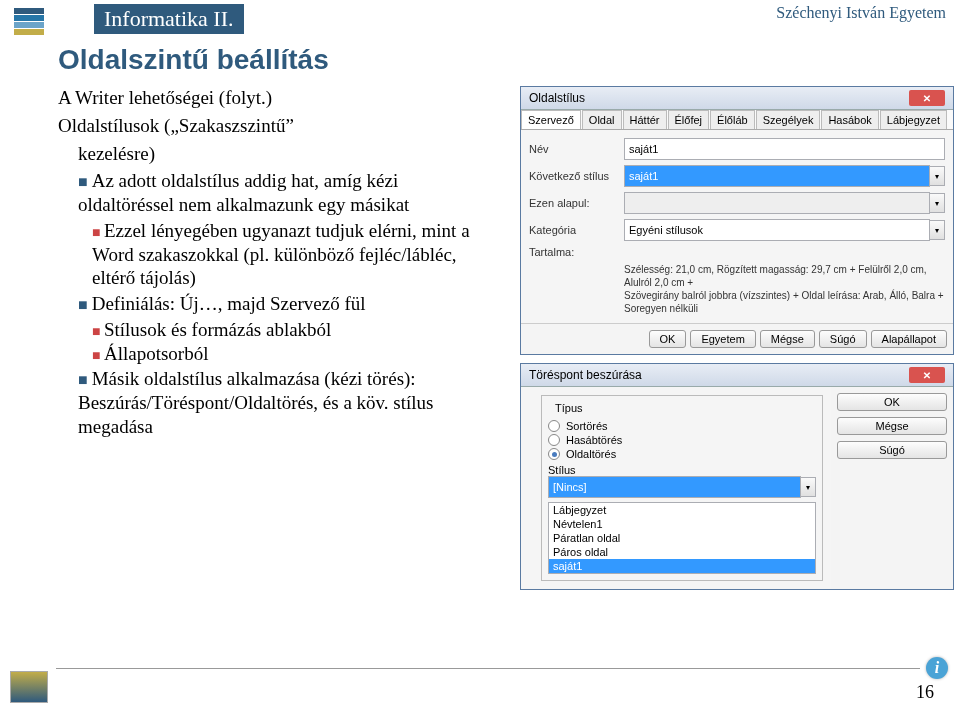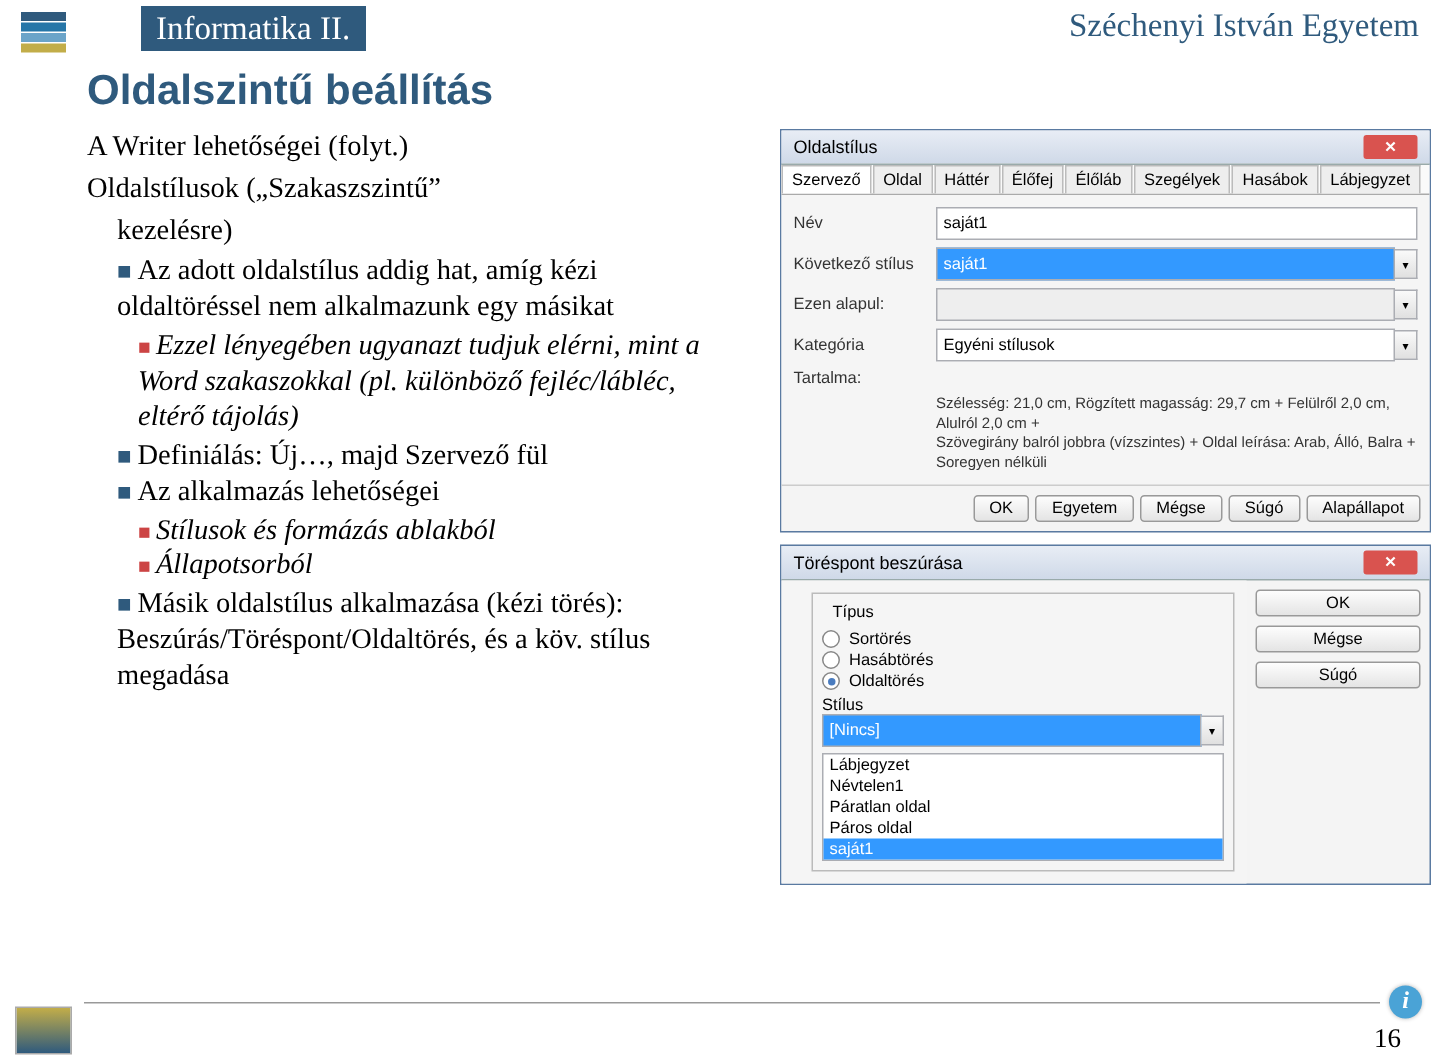--- a/index.html
+++ b/index.html
@@ -2,28 +2,28 @@
 <html><head>
 <meta charset="utf-8">
 <style>
   body { margin:0; font-family:"Times New Roman",serif; background:#fff; width:960px; height:709px; position:relative; color:#000; }
   .topbar { display:flex; justify-content:space-between; align-items:flex-start; padding:4px 14px 0 14px; }
   .topbar-left { display:flex; align-items:flex-start;gap:36px; }
   .color-blocks { display:flex; flex-direction:column; margin-right:14px; padding-top:4px; }
   .cb { width:30px; height:6px; margin-bottom:1px; }
   .cb1{background:#2f5a7d;} .cb2{background:#2676a8;} .cb3{background:#6ba4c9;} .cb4{background:#c2ad49;}
   .blue-ribbon { background:#2f5a7d; color:#fff; padding:2px 10px; font-size:22px; display:inline-block; }
-  .uni { color:#2f5a7d; font-size:22px; }
+  .uni { color:#2f5a7d; font-size:16px; }
   .section-title { color:#2f5a7d; font-weight:bold; font-size:28px; margin:8px 0 10px 58px; font-family:Arial,Helvetica,sans-serif; }
   .content-wrap { display:flex; }
   .textcol { width:440px; padding:0 10px 0 58px; font-size:19px; line-height:1.25; }
   .para { margin:0 0 4px 0; }
   ul.sq { list-style:none; padding-left:20px; margin:2px 0; }
   ul.sq > li::before { content:"■ "; color:#2f5a7d; font-size:16px; }
-  ul.sq2 { list-style:none; padding-left:34px; margin:2px 0;font-style:italic; }
+  ul.sq2 { list-style:none; padding-left:34px; margin:2px 0; }
   ul.sq2 > li::before { content:"■ "; color:#c44; font-size:14px; }
   .imgcol { flex:1; padding:0 6px 0 12px; font-family:"Segoe UI",Tahoma,Arial,sans-serif; font-size:11px; color:#000; }
   
   .dlg { border:1px solid #5a7aa1; background:#f4f4f4; margin-bottom:8px; position:relative; }
   .dlg-title { background:linear-gradient(#e8edf5,#cfd9e8); padding:3px 8px; border-bottom:1px solid #9aa; display:flex; justify-content:space-between; align-items:center; font-size:12px; }
   .close-x { background:#d9534f; color:#fff; width:36px; height:16px; display:flex; align-items:center; justify-content:center; border-radius:2px; font-weight:bold; font-size:10px; }
   .tabs { display:flex; border-bottom:1px solid #aaa; background:#fafafa; }
   .tab { padding:3px 6px; font-size:11px; border:1px solid #bbb; border-bottom:none; background:#eee; margin-right:1px; }
   .tab.active { background:#fff; }
   .dlg-body { padding:8px; background:#f5f5f5; font-size:11px; }
@@ -75,21 +75,20 @@
     <p class="para"><span>Oldalstílusok („Szakaszszintű”</span></p>
     <p class="para" style="padding-left:20px;">kezelésre)</p>
     <ul class="sq">
       <li>Az adott oldalstílus addig hat, amíg kézi oldaltöréssel nem alkalmazunk egy másikat</li>
     </ul>
     <ul class="sq2">
       <li>Ezzel lényegében ugyanazt tudjuk elérni, mint a Word szakaszokkal (pl. különböző fejléc/lábléc, eltérő tájolás)</li>
     </ul>
     <ul class="sq">
       <li>Definiálás: Új…, majd Szervező fül</li>
-      <li>Az alkalmazás lehetőségei</li>
     </ul>
     <ul class="sq2">
       <li>Stílusok és formázás ablakból</li>
       <li>Állapotsorból</li>
     </ul>
     <ul class="sq">
       <li>Másik oldalstílus alkalmazása (kézi törés): Beszúrás/Töréspont/Oldaltörés, és a köv. stílus megadása</li>
     </ul>
   </div>
 

